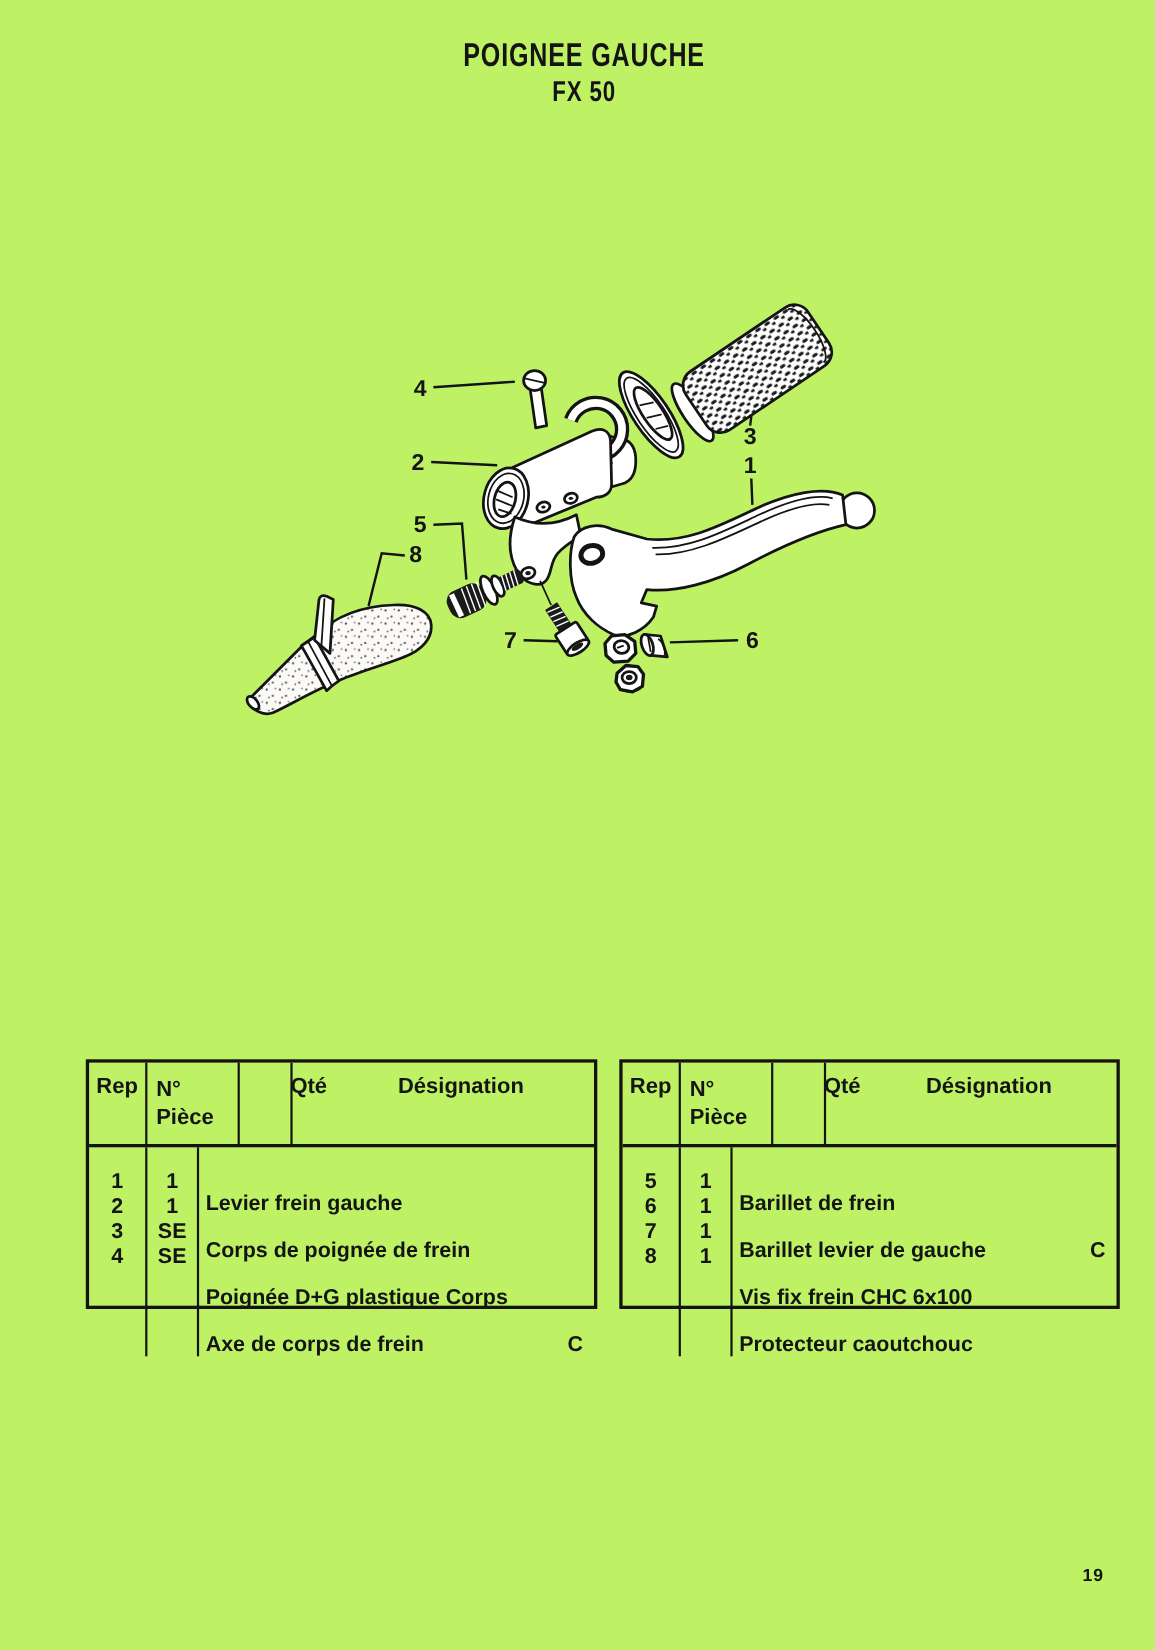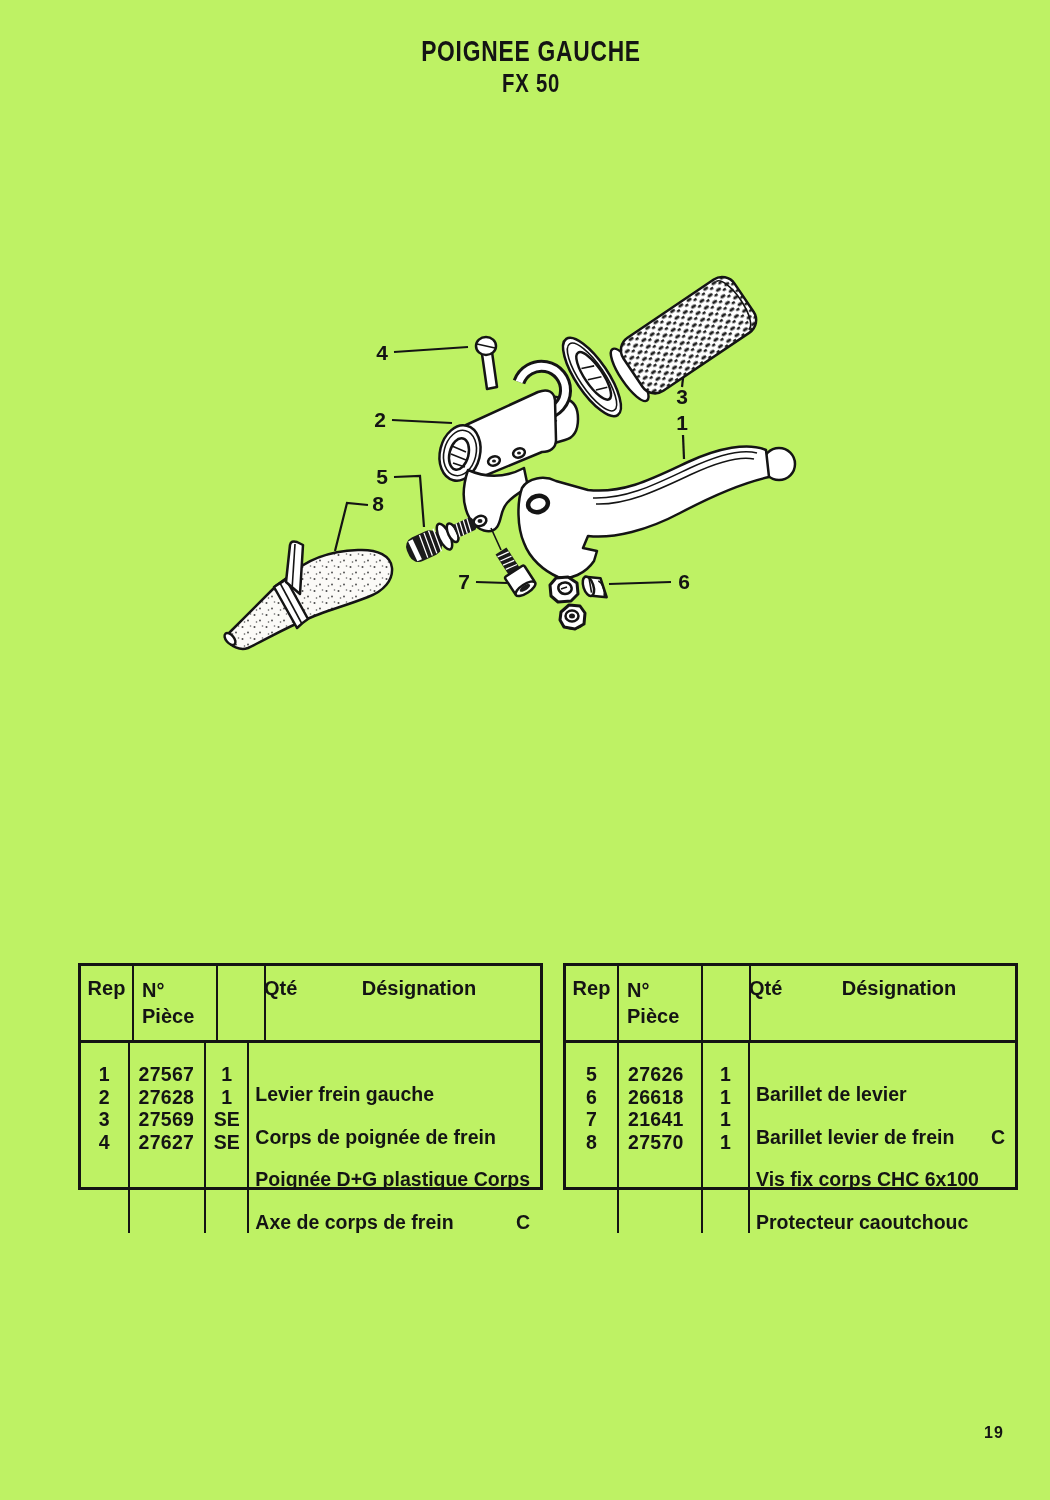--- a/index.html
+++ b/index.html
@@ -216,26 +216,20 @@
       <div class="col col-qty">Qté</div>
       <div class="col col-desig">Désignation</div>
     </div>
     <div class="tbody">
       <div class="col col-rep">
         <div class="ln">1</div>
         <div class="ln">2</div>
         <div class="ln">3</div>
         <div class="ln">4</div>
       </div>
-      <div class="col col-piece">
-        <div class="ln">27567</div>
-        <div class="ln">27628</div>
-        <div class="ln">27569</div>
-        <div class="ln">27627</div>
-      </div>
       <div class="col col-qty">
         <div class="ln">1</div>
         <div class="ln">1</div>
         <div class="ln">SE</div>
         <div class="ln">SE</div>
       </div>
       <div class="col col-desig">
         <div class="ln">
           <span>Levier frein gauche</span>
           <span class="flag"></span>
@@ -266,43 +260,37 @@
       <div class="col col-qty">Qté</div>
       <div class="col col-desig">Désignation</div>
     </div>
     <div class="tbody">
       <div class="col col-rep">
         <div class="ln">5</div>
         <div class="ln">6</div>
         <div class="ln">7</div>
         <div class="ln">8</div>
       </div>
-      <div class="col col-piece">
-        <div class="ln">27626</div>
-        <div class="ln">26618</div>
-        <div class="ln">21641</div>
-        <div class="ln">27570</div>
-      </div>
       <div class="col col-qty">
         <div class="ln">1</div>
         <div class="ln">1</div>
         <div class="ln">1</div>
         <div class="ln">1</div>
       </div>
       <div class="col col-desig">
         <div class="ln">
-          <span>Barillet de levier</span>
-          <span class="flag"></span>
-        </div>
-        <div class="ln">
-          <span>Barillet levier de frein</span>
+          <span>Barillet de frein</span>
+          <span class="flag"></span>
+        </div>
+        <div class="ln">
+          <span>Barillet levier de gauche</span>
           <span class="flag">C</span>
         </div>
         <div class="ln">
-          <span>Vis fix corps CHC 6x100</span>
+          <span>Vis fix frein CHC 6x100</span>
           <span class="flag"></span>
         </div>
         <div class="ln">
           <span>Protecteur caoutchouc</span>
           <span class="flag"></span>
         </div>
       </div>
     </div>
   </div>
 

